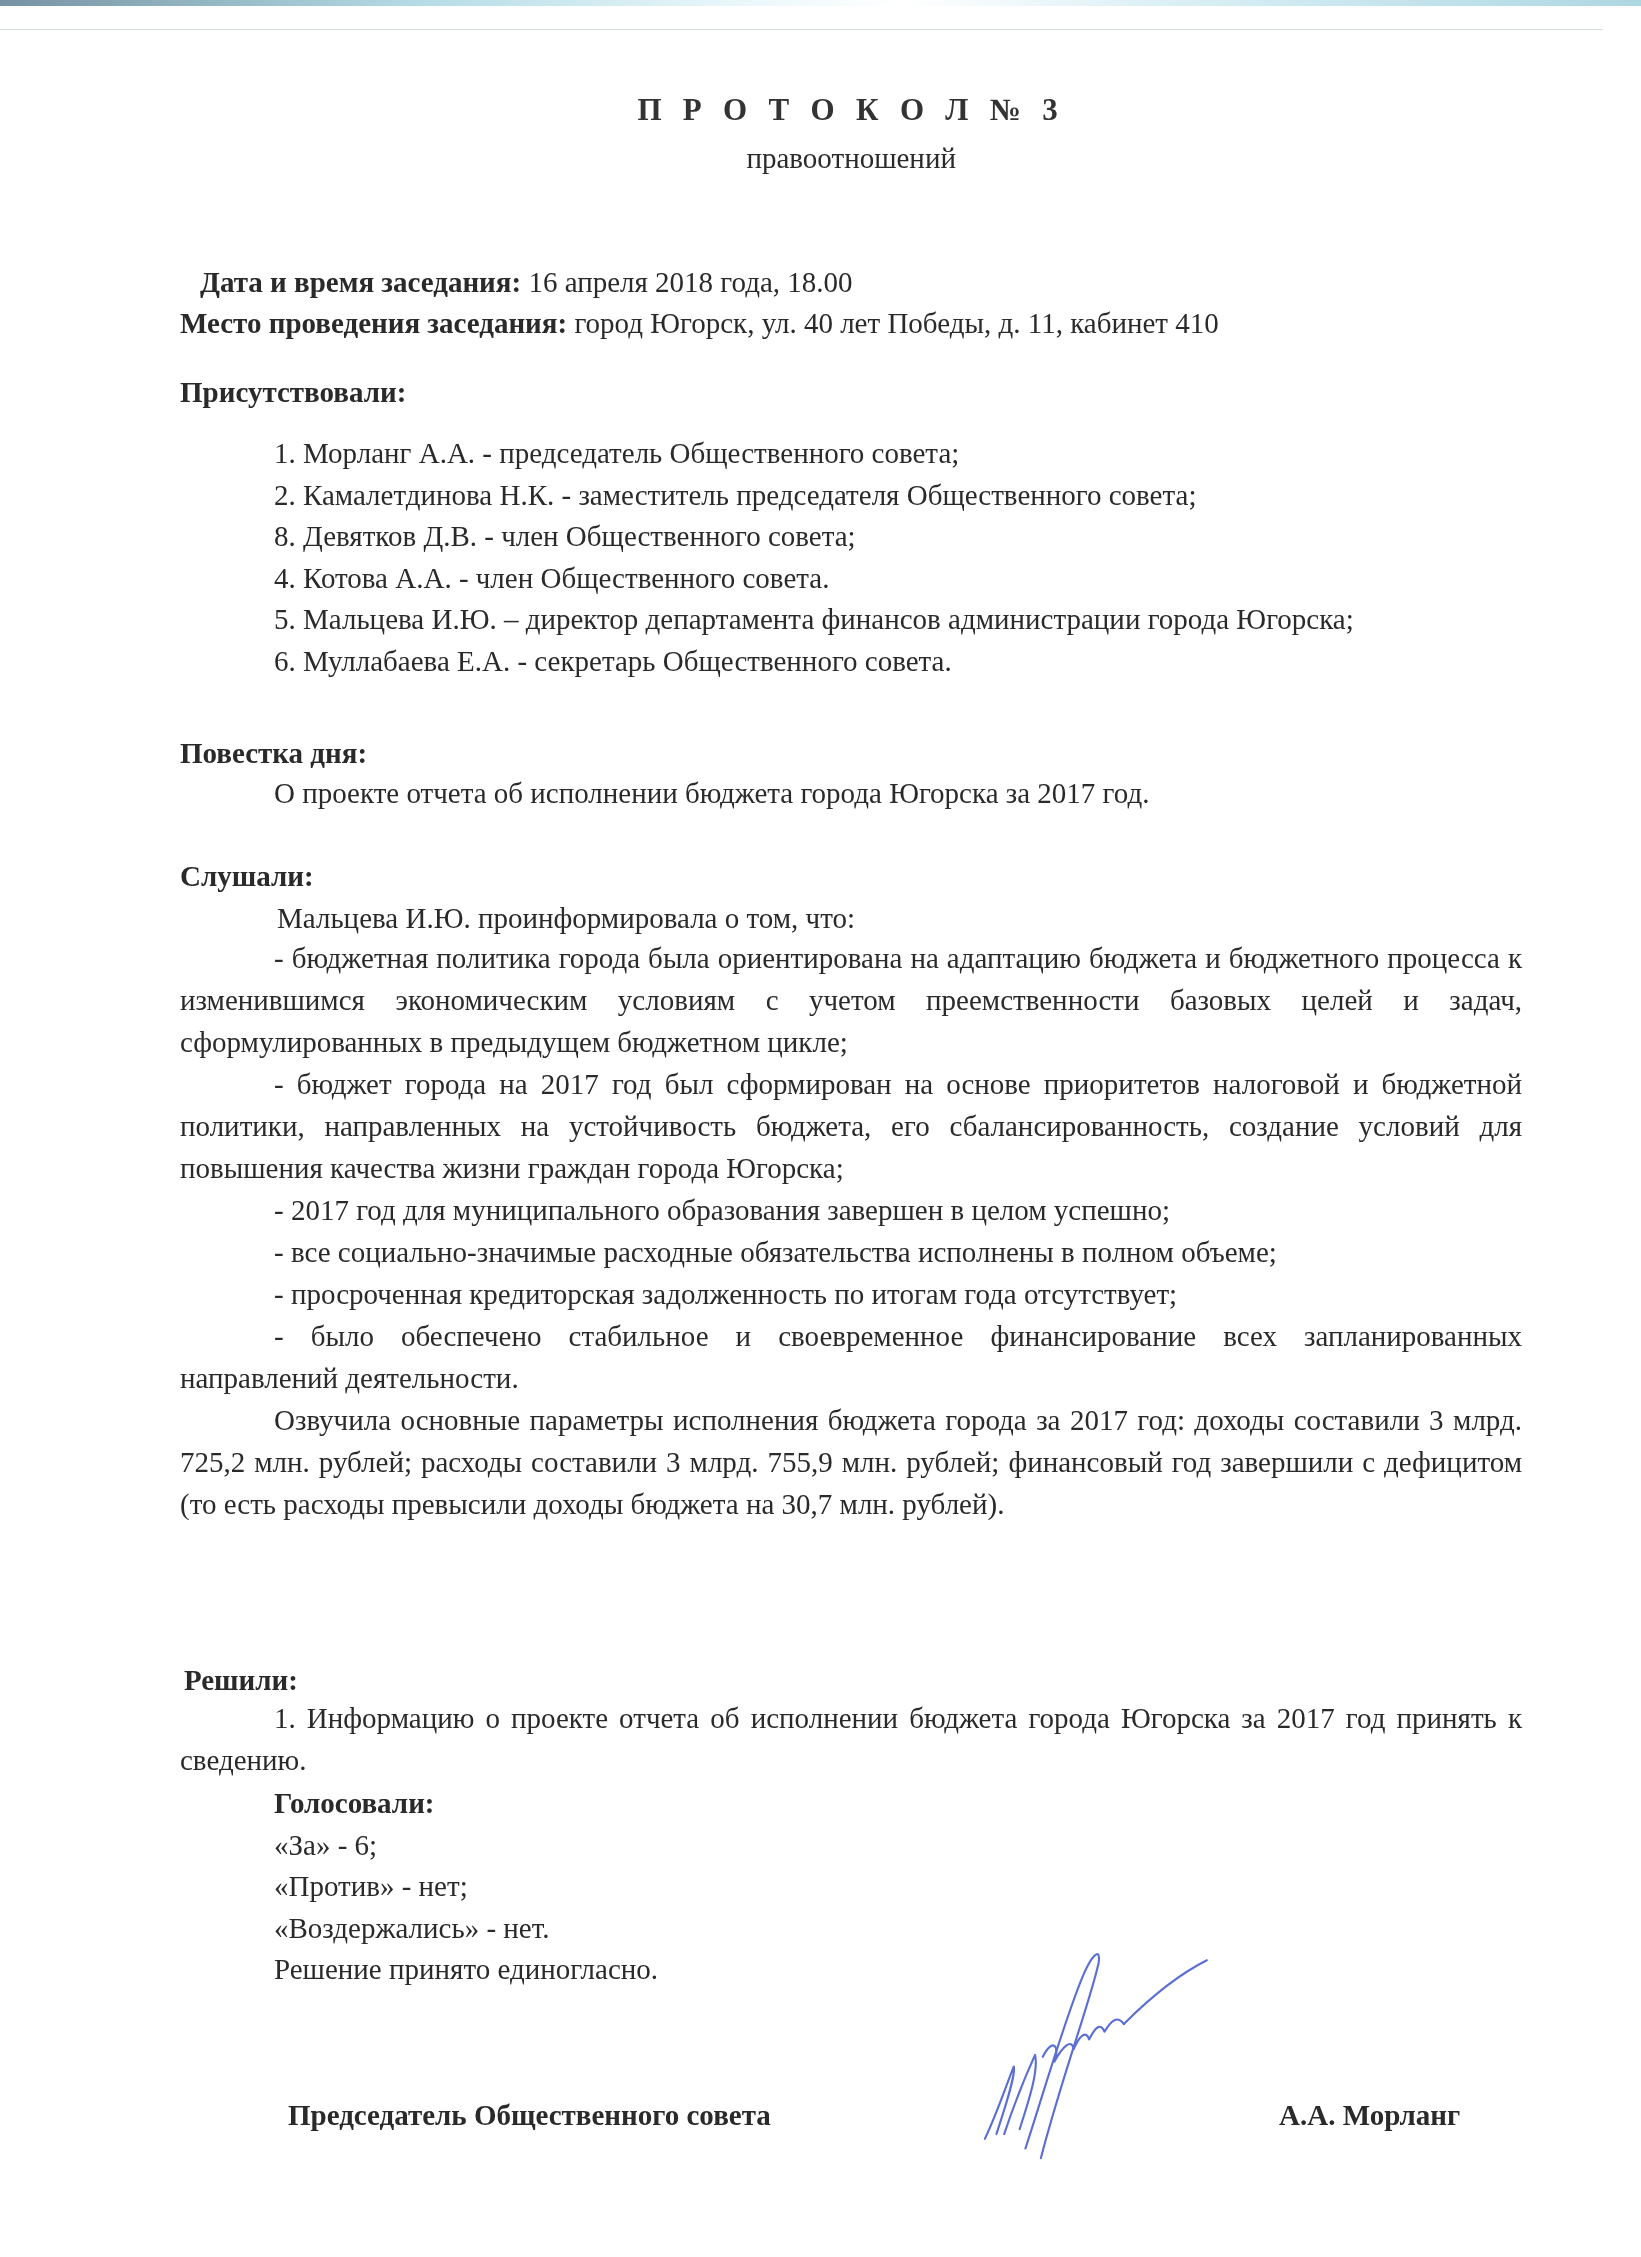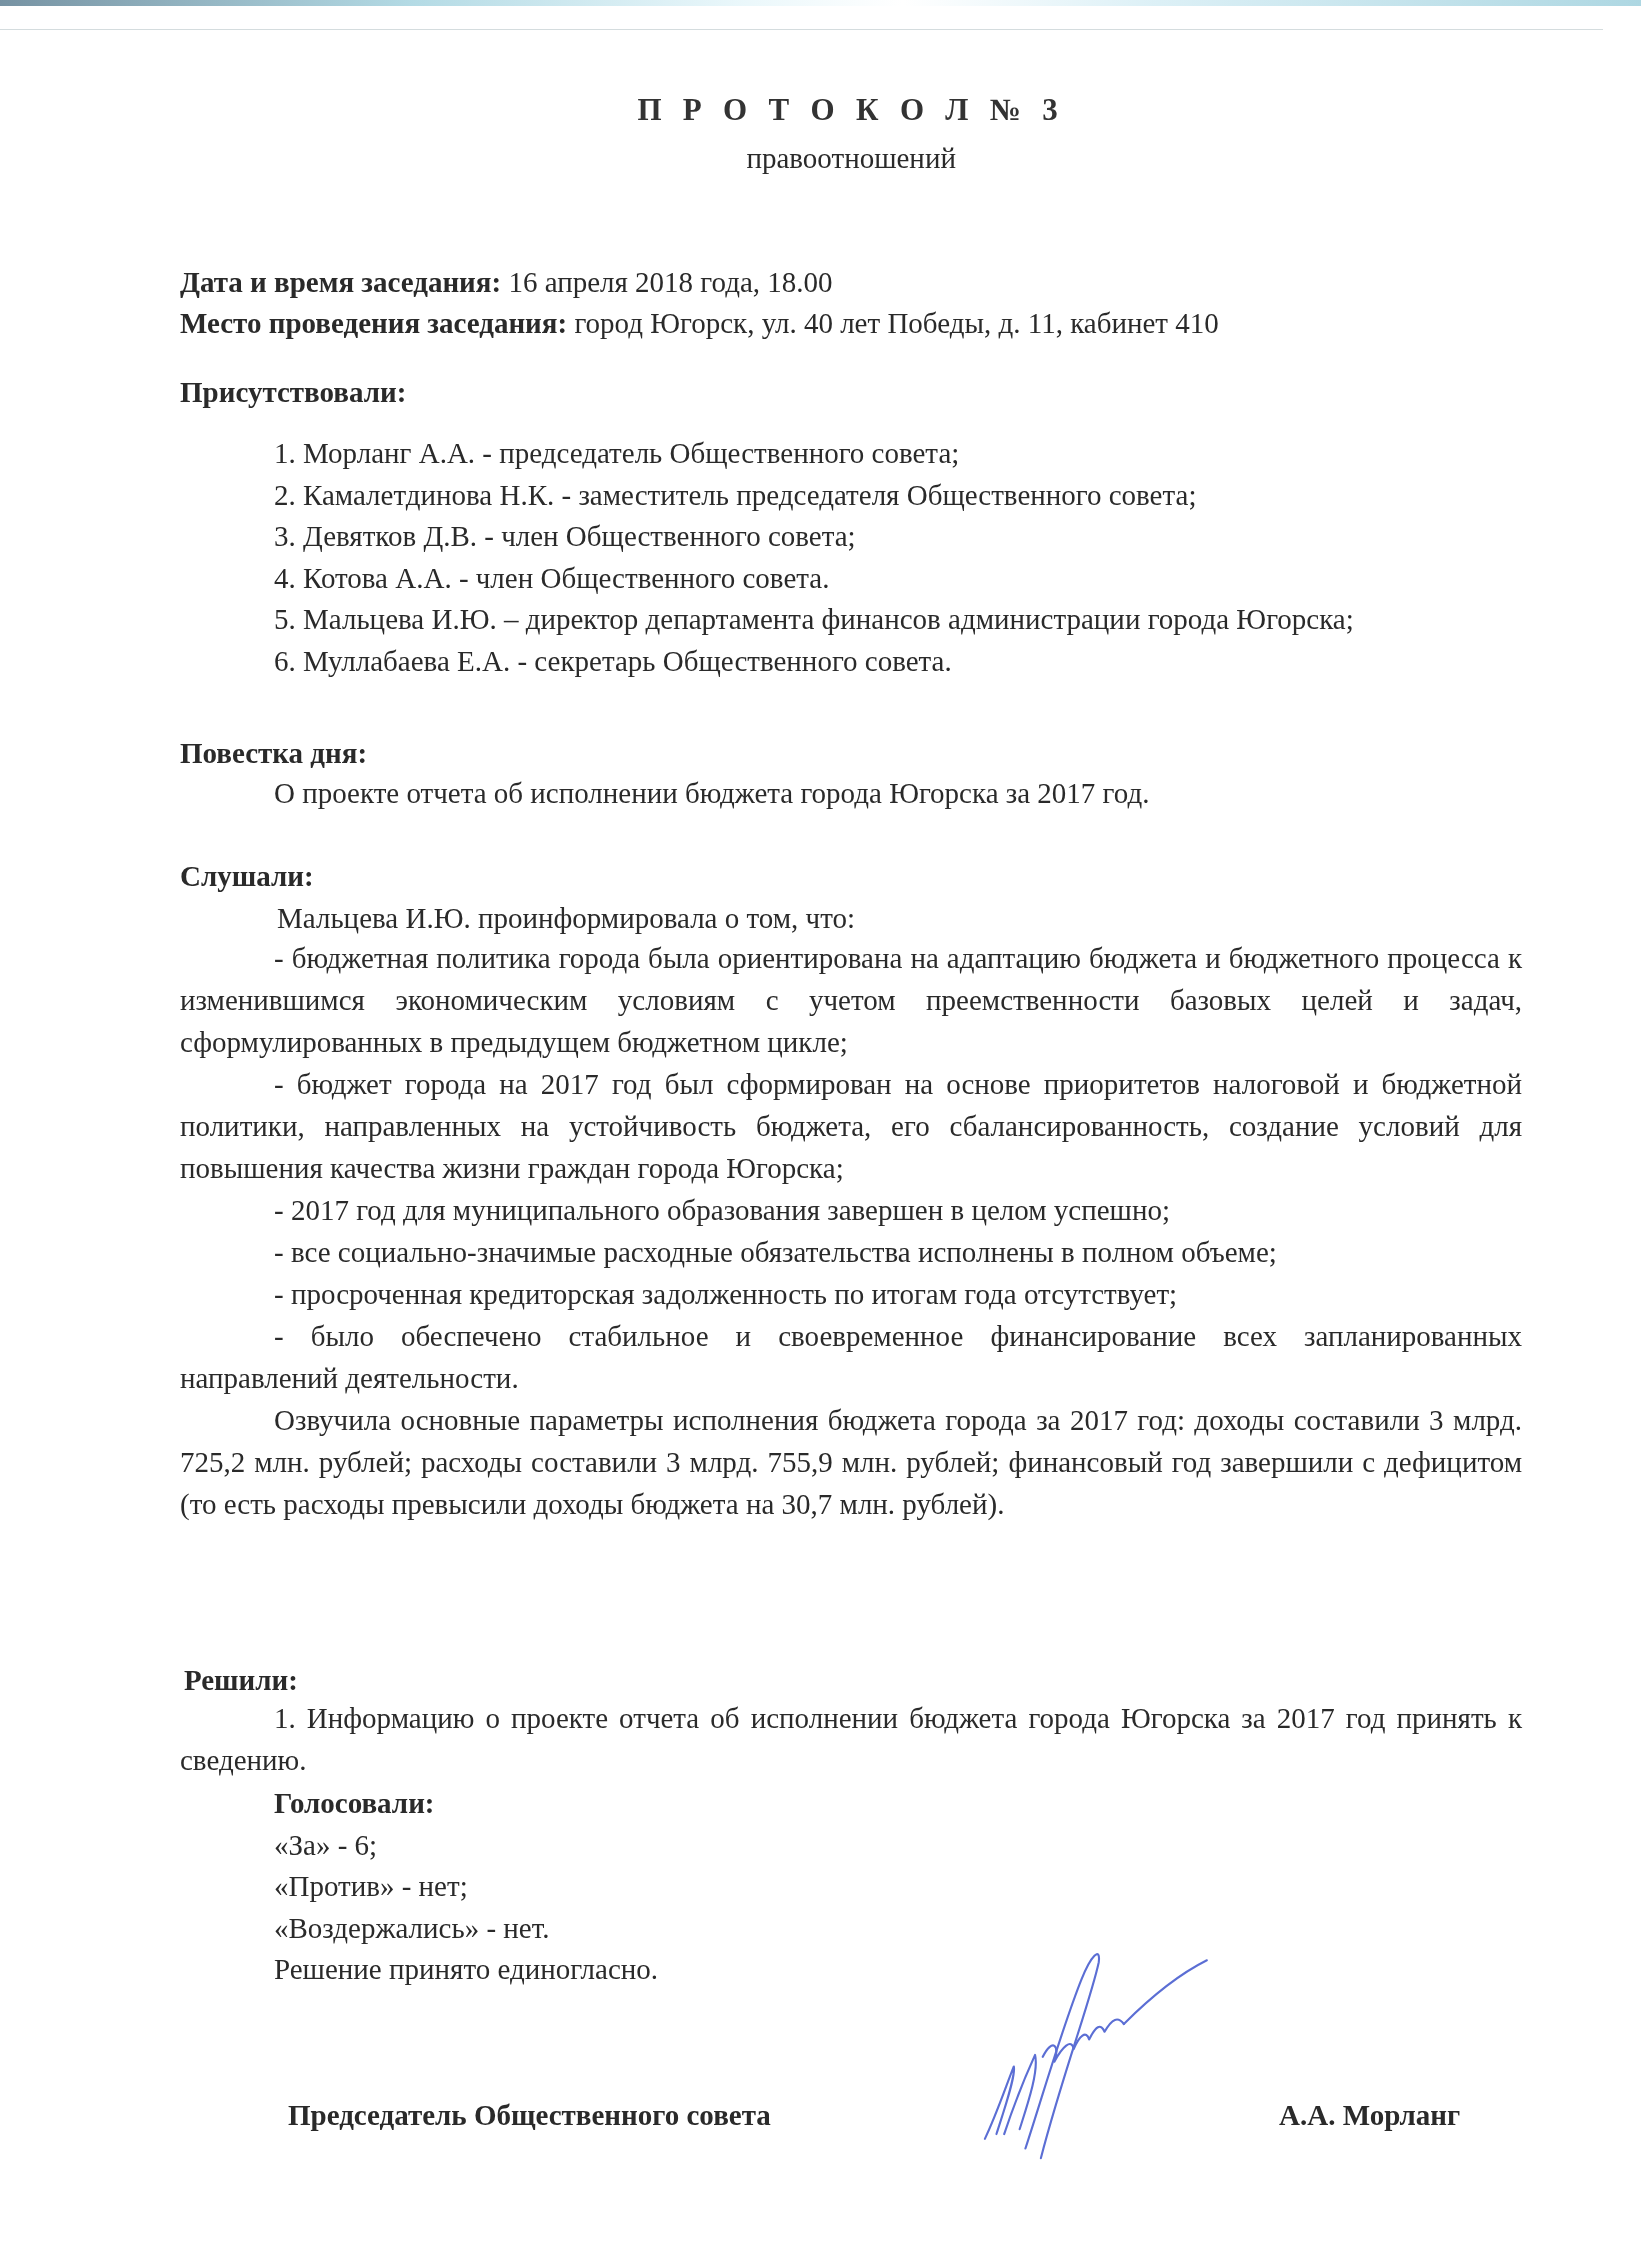--- a/index.html
+++ b/index.html
@@ -48,31 +48,31 @@
 <div class="scan-line"></div>
 
 <div class="page">
 
   <div class="title">П Р О Т О К О Л № 3</div>
 
   <div class="subtitle">
     <div>правоотношений</div>
   </div>
 
-  <div class="abs" style="top:268px;">
+  <div class="abs" style="top:268px;margin-left:20px;">
     <span class="b">Дата и время заседания:</span><span> 16 апреля 2018 года, 18.00</span>
   </div>
   <div class="abs" style="top:309px;">
     <span class="b">Место проведения заседания:</span><span> город Югорск, ул. 40 лет Победы, д. 11, кабинет 410</span>
   </div>
 
   <div class="abs b" style="top:378px;">Присутствовали:</div>
   <div class="list-item" style="top:439px;">1. Морланг А.А. - председатель Общественного совета;</div>
   <div class="list-item" style="top:481px;">2. Камалетдинова Н.К. - заместитель председателя Общественного совета;</div>
-  <div class="list-item" style="top:522px;">3. Девятков Д.В. - член Общественного совета;</div>
+  <div class="list-item" style="top:522px;">8. Девятков Д.В. - член Общественного совета;</div>
   <div class="list-item" style="top:564px;">4. Котова А.А. - член Общественного совета.</div>
   <div class="list-item" style="top:605px;">5. Мальцева И.Ю. – директор департамента финансов администрации города Югорска;</div>
   <div class="list-item" style="top:647px;">6. Муллабаева Е.А. - секретарь Общественного совета.</div>
 
   <div class="abs b" style="top:739px;">Повестка дня:</div>
   <div class="abs ind" style="top:779px;">О проекте отчета об исполнении бюджета города Югорска за 2017 год.</div>
 
   <div class="abs b" style="top:862px;">Слушали:</div>
   <div class="abs ind2" style="top:904px;">Мальцева И.Ю. проинформировала о том, что:</div>
 

